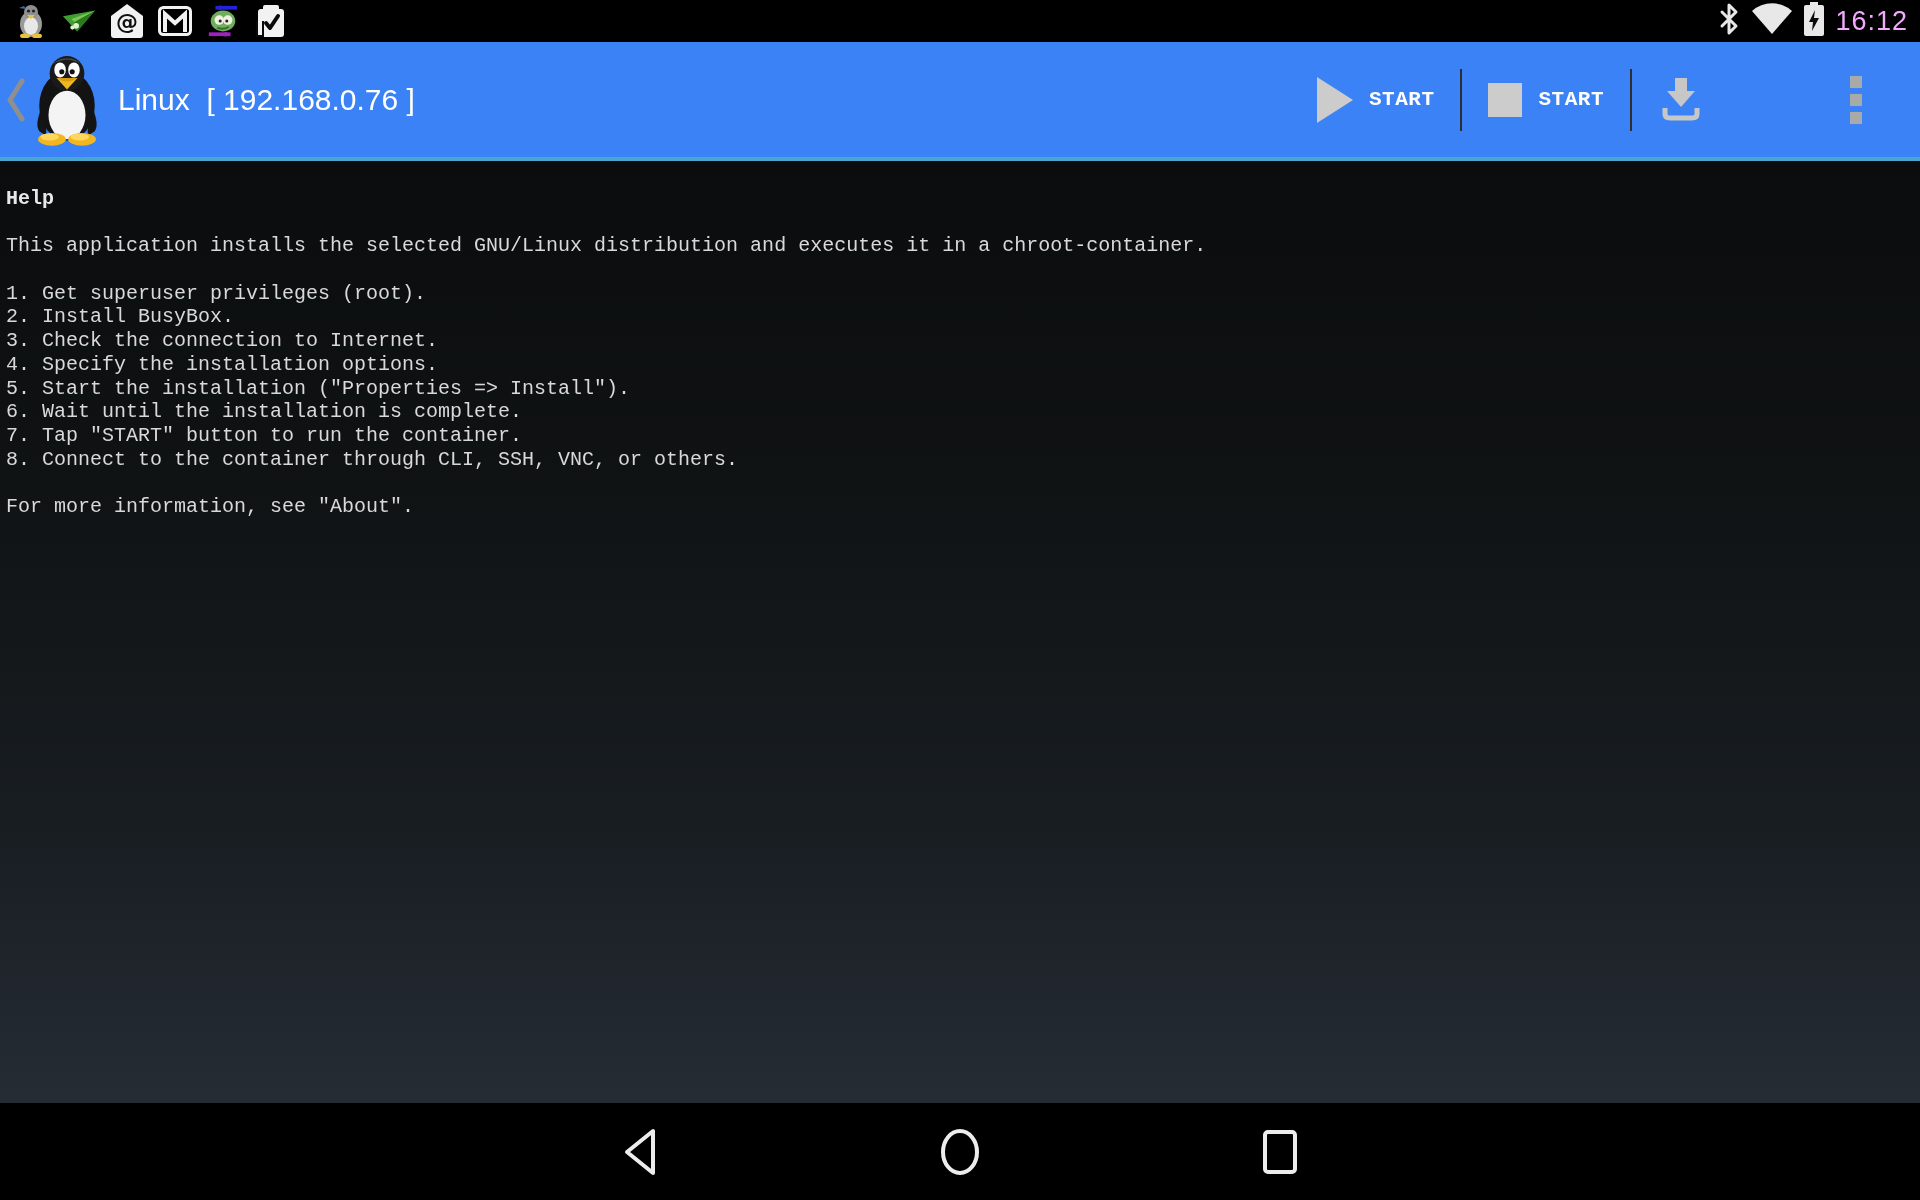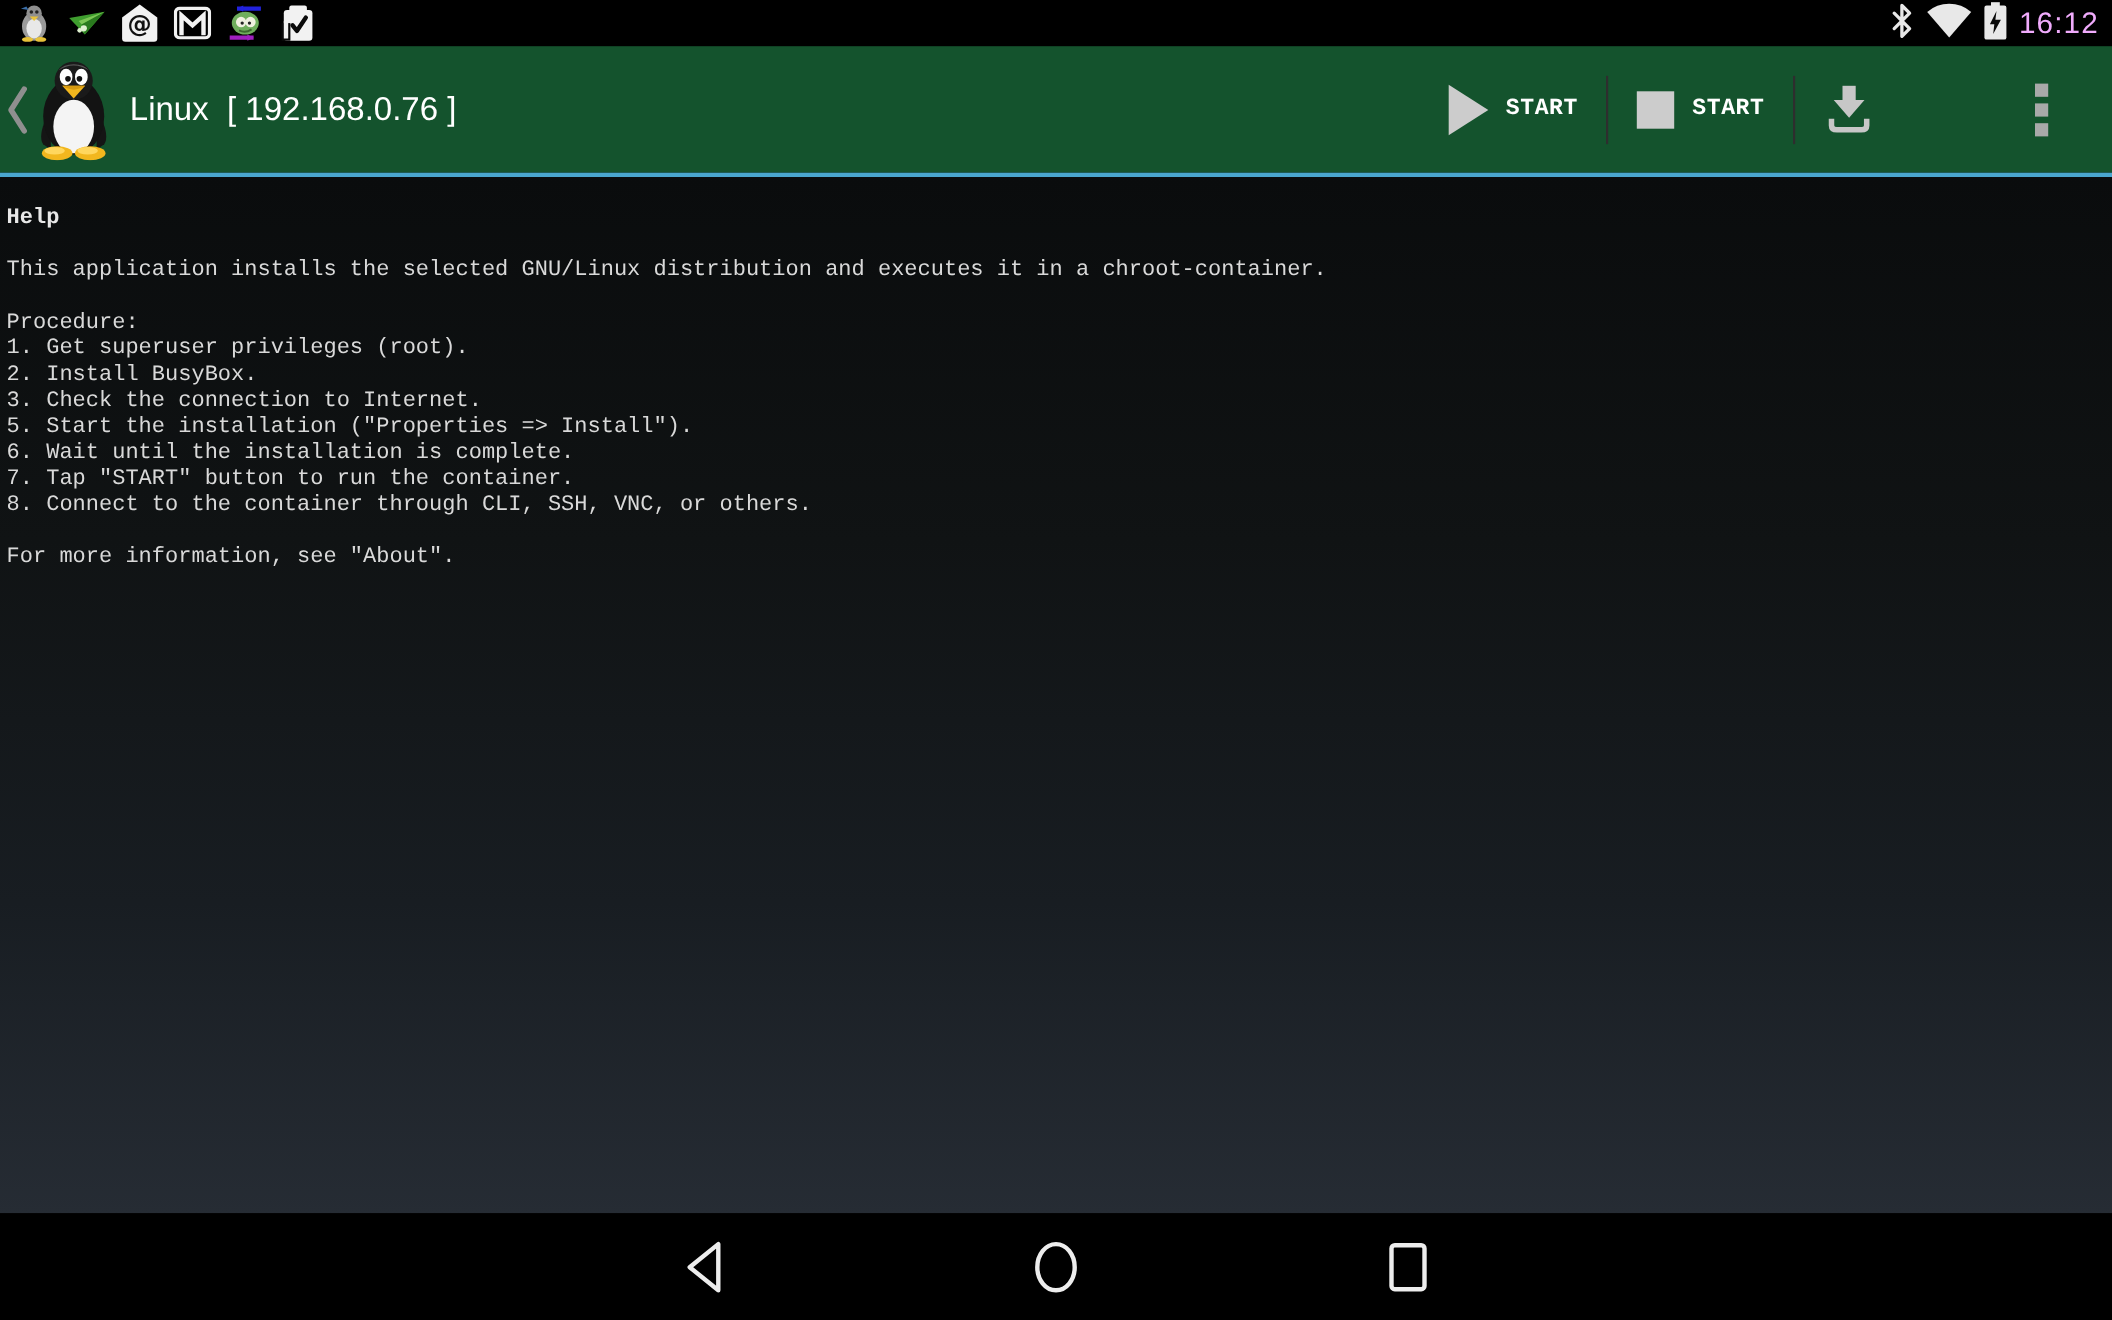--- a/index.html
+++ b/index.html
@@ -14,21 +14,21 @@
     display: flex; align-items: center; justify-content: space-between;
     padding: 0 8px 0 14px;
   }
   .status-left { display: flex; align-items: center; gap: 14px; height: 100%; }
   .status-left .sicon { width: 34px; height: 34px; display: flex; align-items: center; justify-content: center; }
   .status-right { display: flex; align-items: center; gap: 10px; height: 100%; }
   .status-time { color: #f0abfc; font-size: 27px; letter-spacing: 1px; padding-right: 4px; }
 
   
   .action-bar {
-    height: 115px; flex: 0 0 115px; background: #14532d;
+    height: 115px; flex: 0 0 115px; background: #3b82f6;
     display: flex; align-items: center; justify-content: space-between;
     padding: 0;
   }
   .ab-left { display: flex; align-items: center; height: 100%; cursor: pointer; padding-left: 6px; }
   .ab-chevron { margin-right: 4px; display: flex; align-items: center; }
   .ab-logo { width: 74px; height: 92px; margin-right: 10px; }
   .ab-title { color: #ffffff; font-size: 30px; white-space: pre; margin-left: 4px; }
 
   .ab-right { display: flex; align-items: center; height: 100%; }
   .ab-btn {
@@ -210,24 +210,24 @@
     </div>
   </div>
 
   <div class="accent-line"></div>
 
   <main class="content">
     <div class="help-line bold">Help</div>
     <div class="help-line"></div>
     <div class="help-line">This application installs the selected GNU/Linux distribution and executes it in a chroot-container.</div>
     <div class="help-line"></div>
-    <div class="help-line">Procedure:</div>
     <div class="help-line">1. Get superuser privileges (root).</div>
     <div class="help-line">2. Install BusyBox.</div>
     <div class="help-line">3. Check the connection to Internet.</div>
+    <div class="help-line">4. Specify the installation options.</div>
     <div class="help-line">5. Start the installation ("Properties =&gt; Install").</div>
     <div class="help-line">6. Wait until the installation is complete.</div>
     <div class="help-line">7. Tap "START" button to run the container.</div>
     <div class="help-line">8. Connect to the container through CLI, SSH, VNC, or others.</div>
     <div class="help-line"></div>
     <div class="help-line">For more information, see "About".</div>
   </main>
 
   <nav class="nav-bar">
     <button class="nav-btn">

